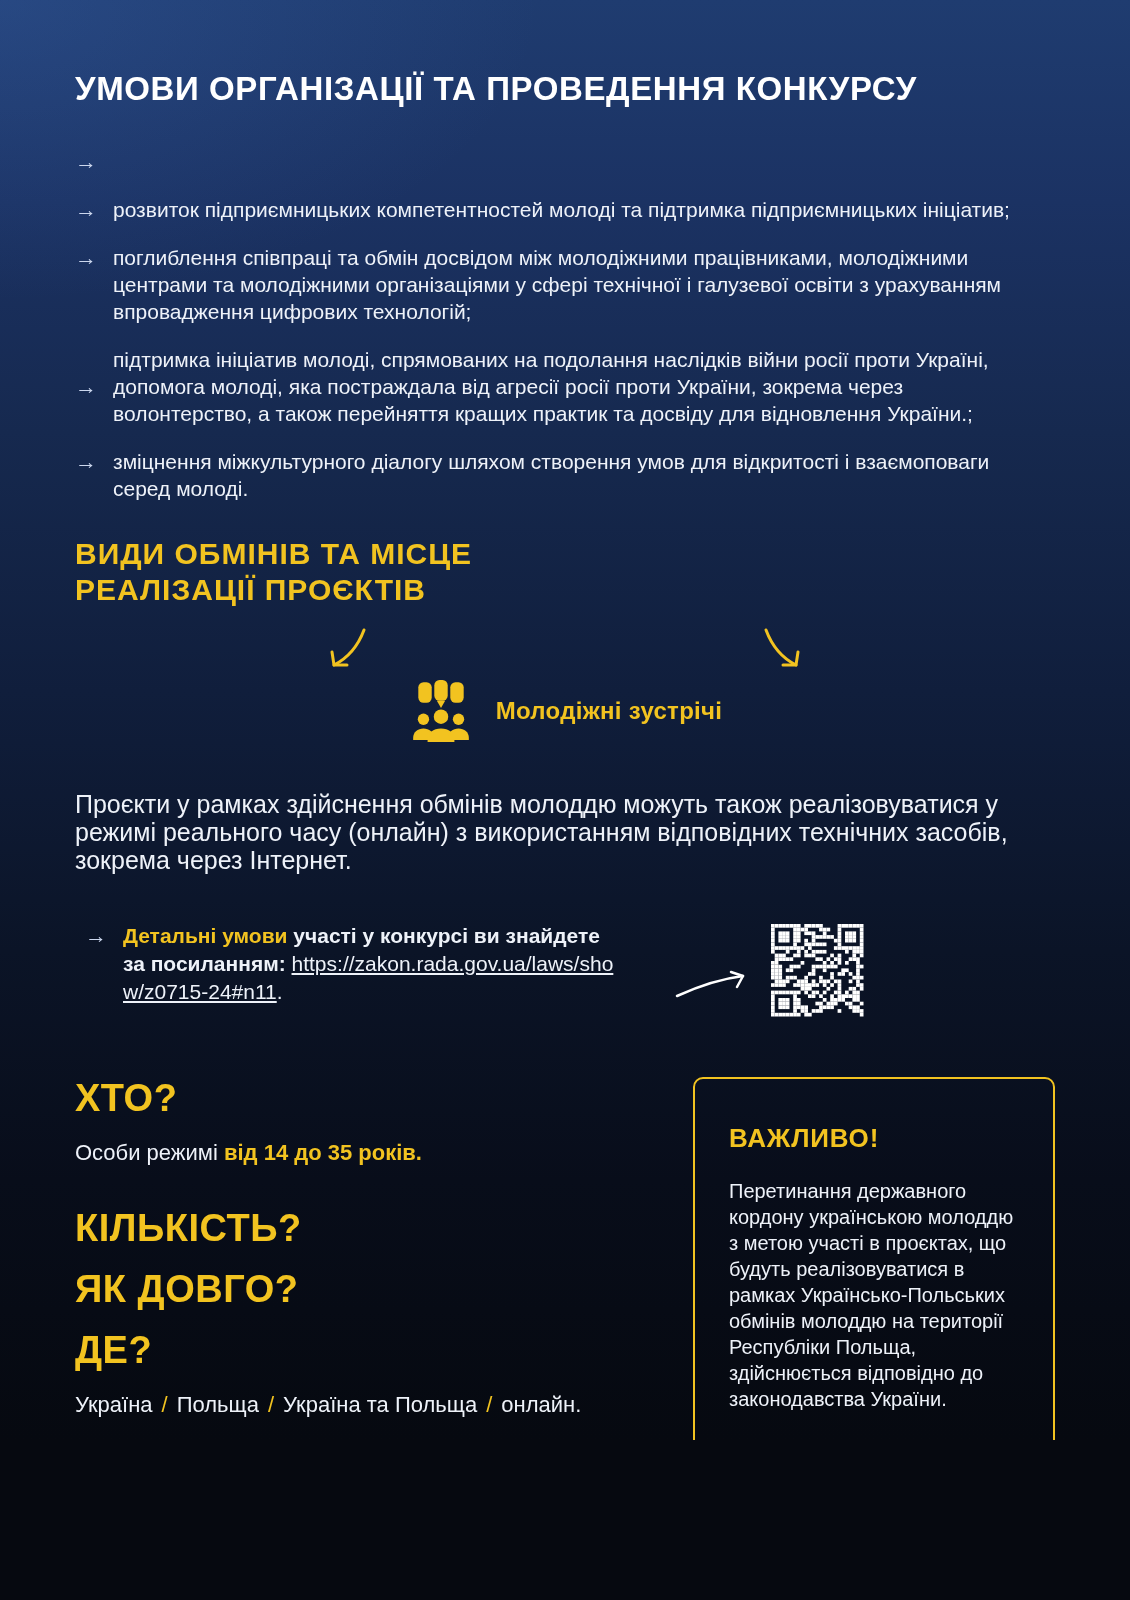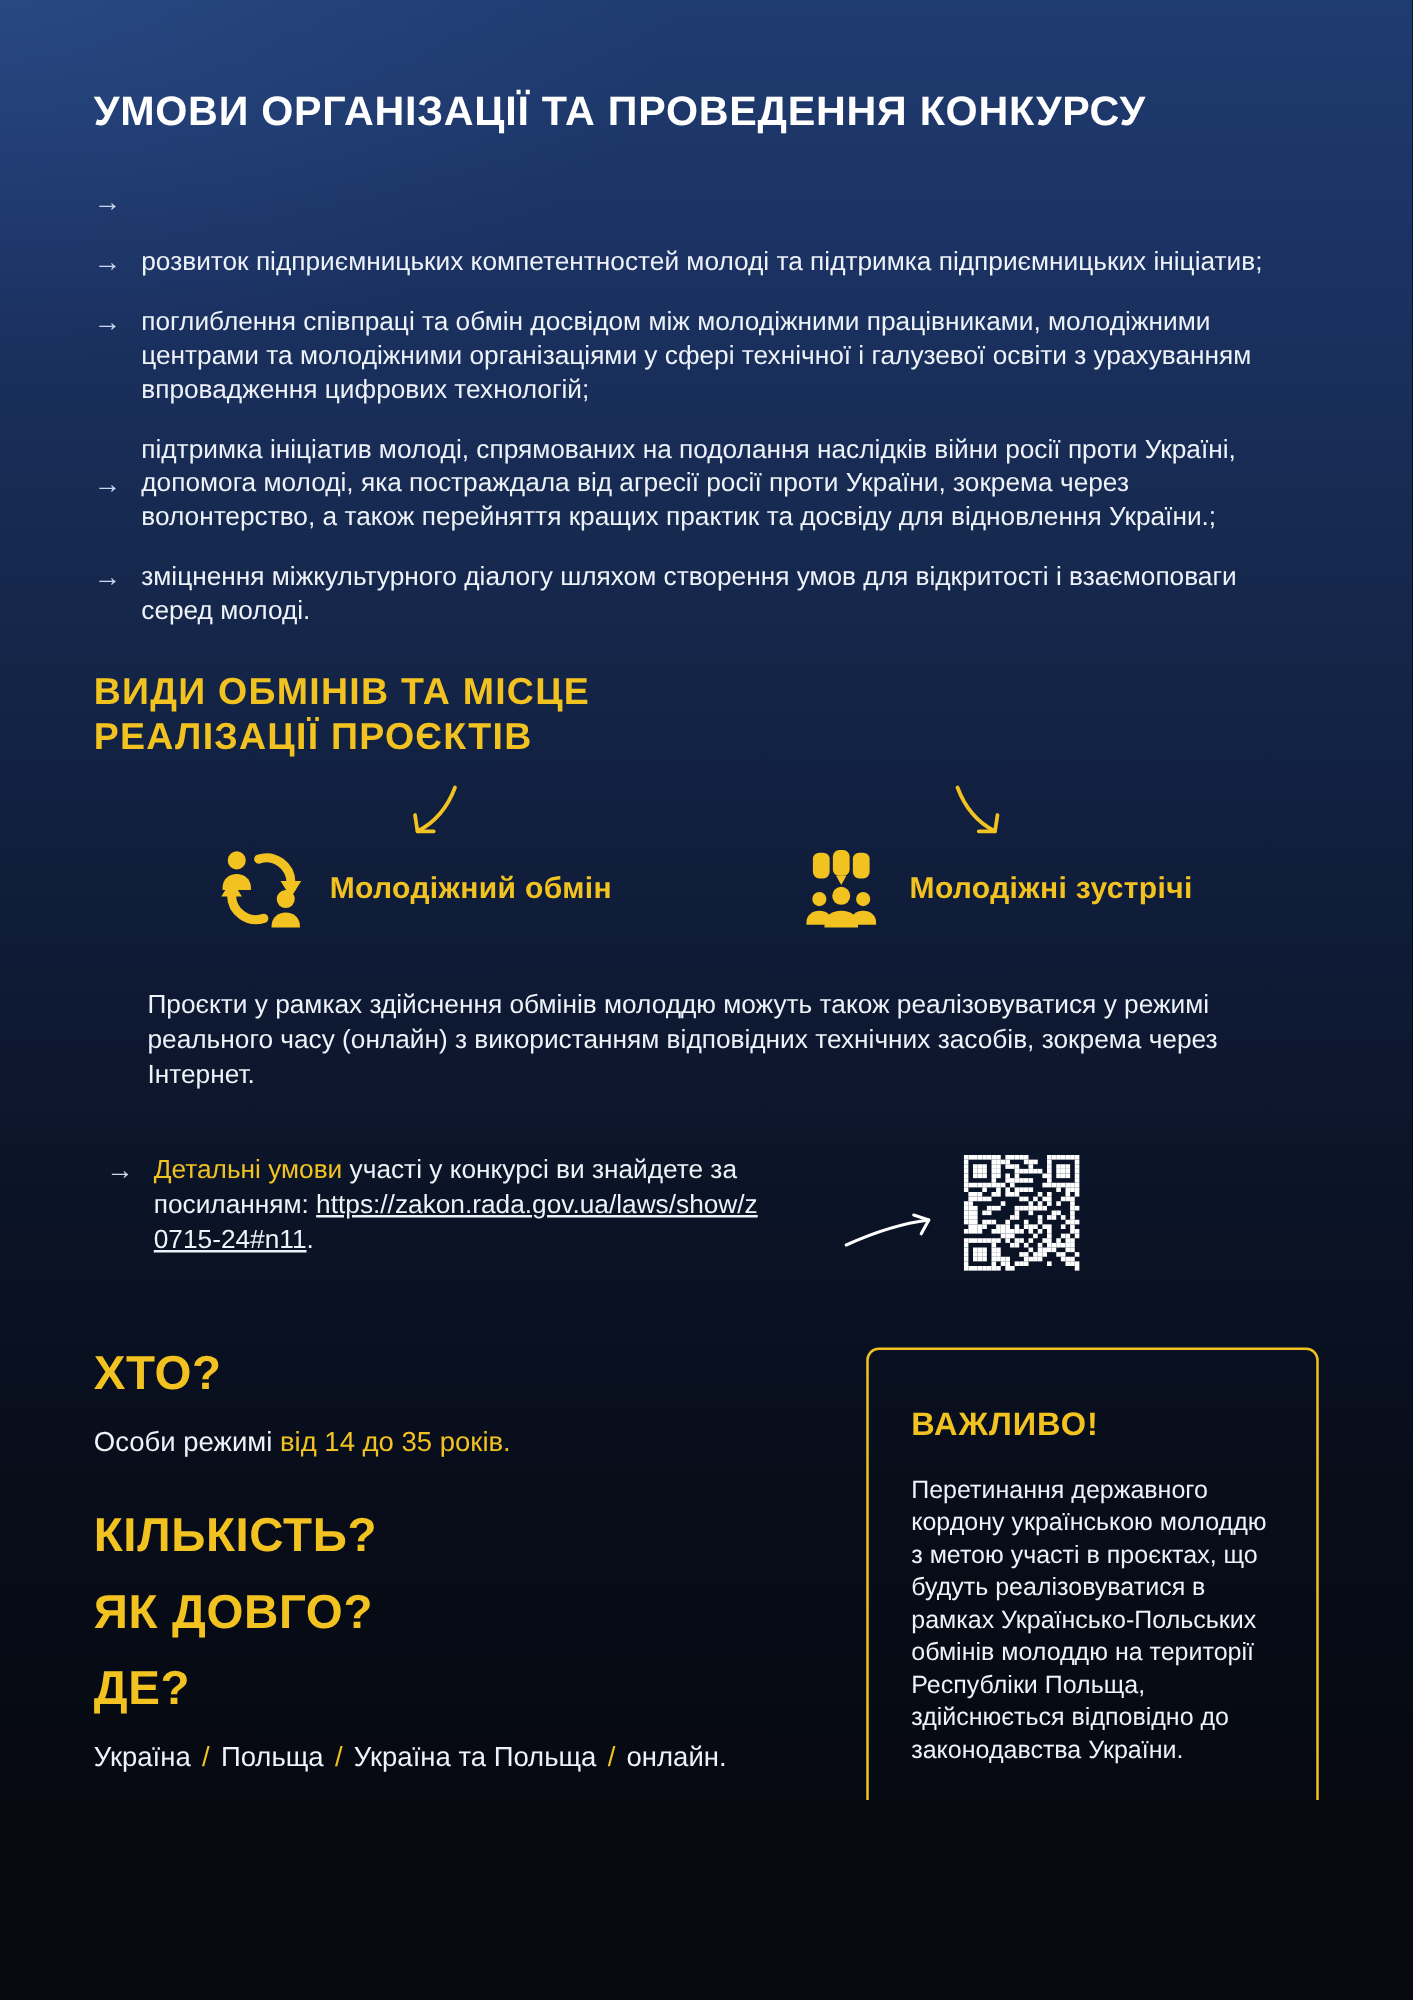--- a/index.html
+++ b/index.html
@@ -11,21 +11,21 @@
     margin: 0 auto;
     overflow: hidden;
     font-family: "Liberation Sans", sans-serif;
     color: #edf1f8;
     background:
       radial-gradient(ellipse 900px 500px at 0% 0%, rgba(62,104,178,0.28), rgba(0,0,0,0) 60%),
       linear-gradient(180deg, #1f3c70 0%, #1b3263 14%, #16294f 30%, #101e3c 48%, #0b1427 66%, #080d1a 82%, #060910 100%);
     padding: 70px 75px 0 75px;
   }
   .yellow { color: #f2c320; }
-  .bold { font-weight: normal; }
+  .bold { font-weight: bold; }
 
   h1.title {
     font-size: 33px;
     font-weight: bold;
     letter-spacing: 0.6px;
     color: #ffffff;
     margin-bottom: 40px;
   }
   .prior-heading {
     font-size: 26px;
@@ -78,24 +78,23 @@
   .type-item { display: flex; align-items: center; gap: 22px; }
   .type-item .label {
     font-size: 24px;
     font-weight: bold;
     color: #f2c320;
     letter-spacing: 0.3px;
   }
 
   .online-note {
     margin-top: 46px;
-    font-size: 21px;
+    font-size: 25px;
     line-height: 28px;
     color: #eef2f9;
-    margin-left: 43px;
   }
 
   .details-row {
     margin-top: 48px;
     display: flex;
     align-items: flex-start;
   }
   .details-row .arrow {
     flex: 0 0 38px;
     font-size: 22px;
@@ -217,37 +216,20 @@
       </span>
       <span>
         <svg width="52" height="48" viewBox="0 0 52 48">
           <path d="M8 4 C14 20 24 32 38 39" fill="none" stroke="#f2c320" stroke-width="3" stroke-linecap="round"></path>
           <path d="M38 39 L25 39 M38 39 L40 26" fill="none" stroke="#f2c320" stroke-width="3" stroke-linecap="round"></path>
         </svg>
       </span>
     </div>
 
     <div class="type-row">
-      <div class="type-item">
-        <span class="cicon" style="width:66px;height:66px">
-          <svg width="66" height="66" viewBox="0 0 64 64">
-            <g fill="#f2c320">
-              <circle cx="13" cy="10" r="7"></circle>
-              <path d="M2 31c0-6.5 5-10.5 11-10.5S24 24.5 24 31v2H2z"></path>
-              <circle cx="51" cy="40" r="7"></circle>
-              <path d="M40 61c0-6.5 5-10.5 11-10.5S62 54.5 62 61v1H40z"></path>
-              <path d="M30 9 A19 19 0 0 1 55 27" fill="none" stroke="#f2c320" stroke-width="7" stroke-linecap="round"></path>
-              <path d="M47 26 L63 26 L55 39 Z"></path>
-              <path d="M34 55 A19 19 0 0 1 9 37" fill="none" stroke="#f2c320" stroke-width="7" stroke-linecap="round"></path>
-              <path d="M17 38 L1 38 L9 25 Z"></path>
-            </g>
-          </svg>
-        </span>
-        <span class="label">Молодіжний обмін</span>
-      </div>
       <div class="type-item">
         <span class="cicon" style="width:66px;height:66px">
           <svg width="66" height="66" viewBox="0 0 64 64">
             <g fill="#f2c320">
               <rect x="10" y="4" width="13" height="20" rx="5"></rect>
               <rect x="25.5" y="2" width="13" height="20" rx="5"></rect>
               <rect x="41" y="4" width="13" height="20" rx="5"></rect>
               <path d="M28 22 l4 7 4-7z"></path>
               <circle cx="15" cy="40" r="5.5"></circle>
               <circle cx="32" cy="37.5" r="7"></circle>

